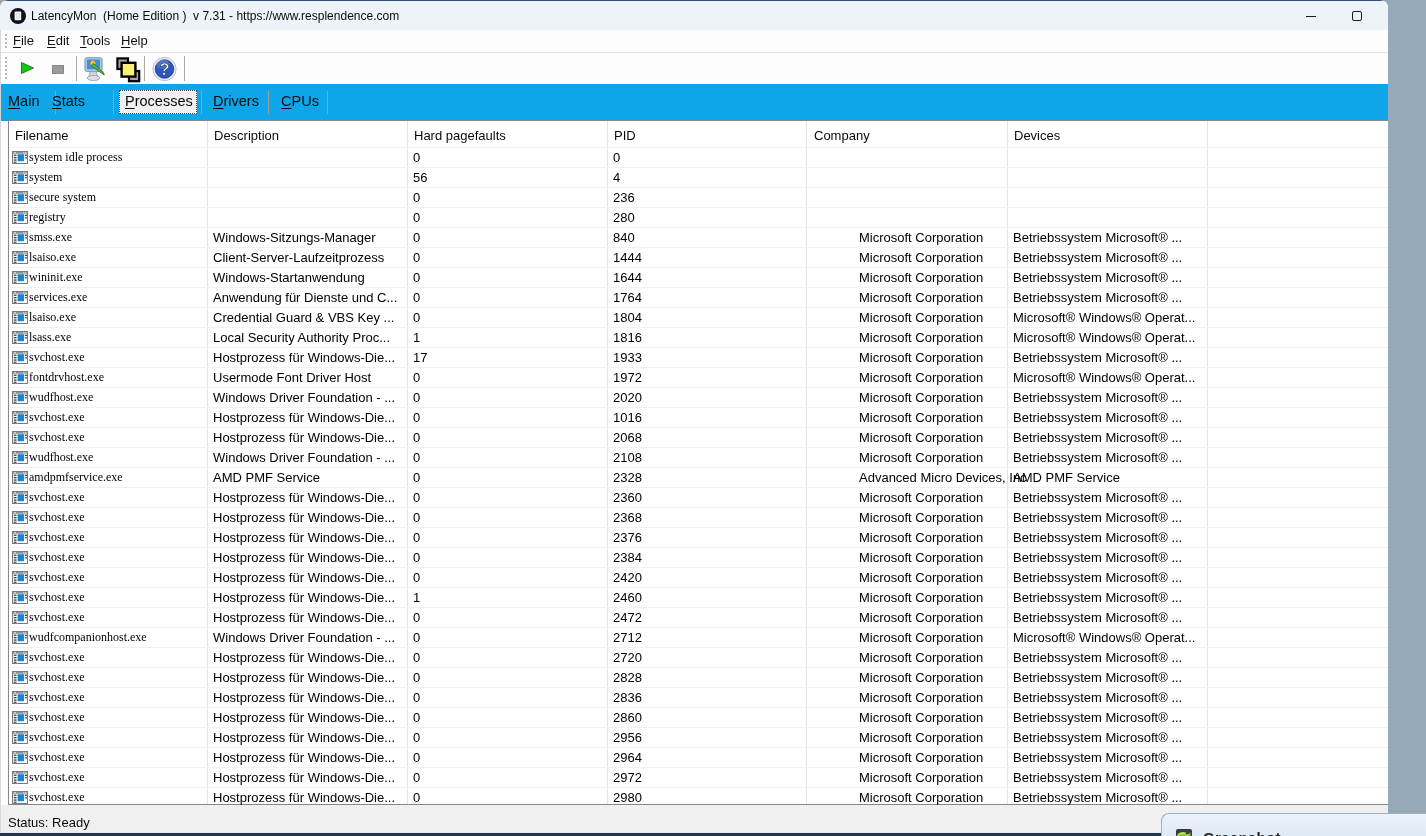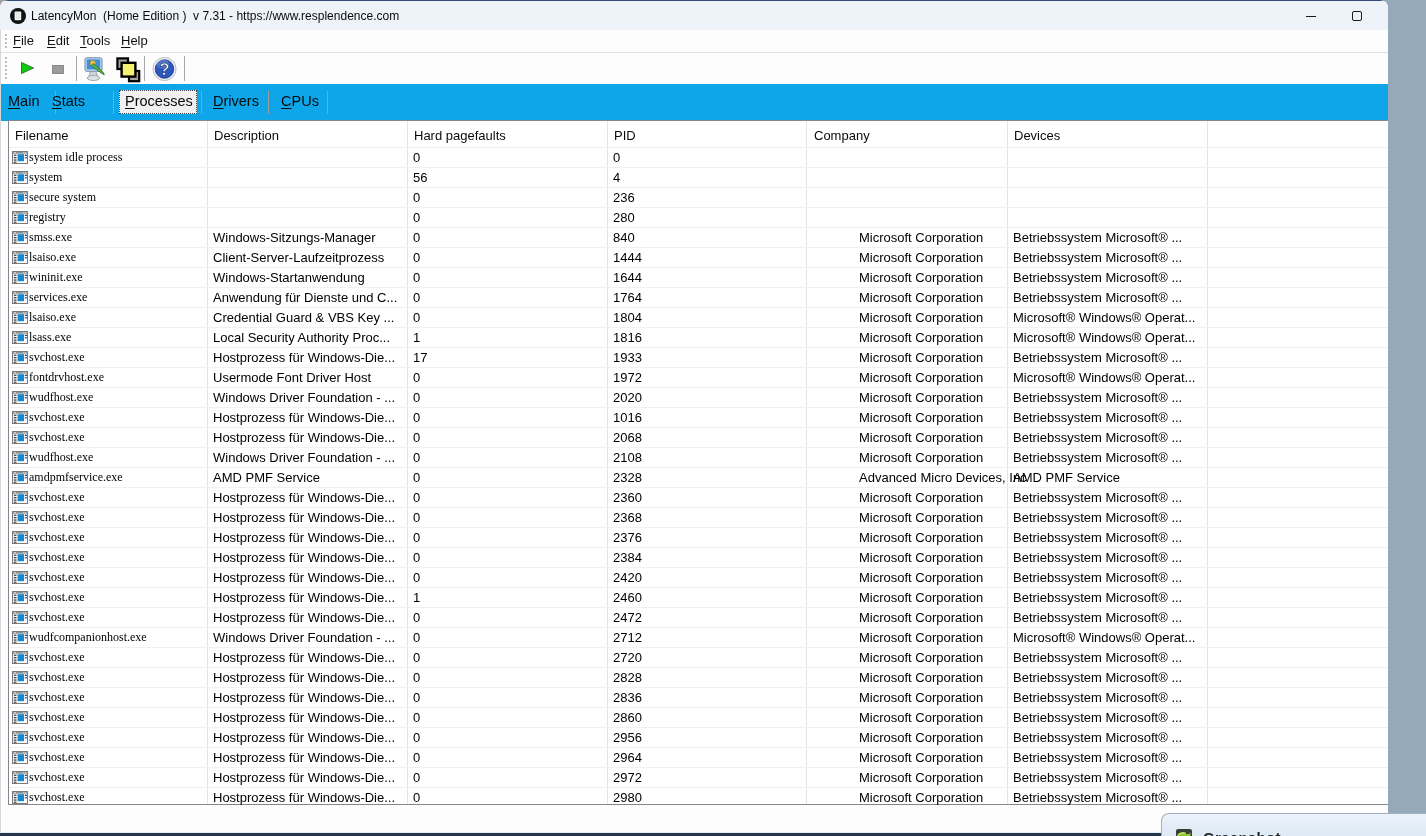--- a/index.html
+++ b/index.html
@@ -840,20 +840,23 @@
         <div class="c c1">Hostprozess für Windows-Die...</div>
         <div class="c c2">0</div>
         <div class="c c3">2980</div>
         <div class="c c4">Microsoft Corporation</div>
         <div class="c c5">Betriebssystem Microsoft® ...</div>
       </div>
 <div id="sbtrack">
         <div id="sbthumb"></div>
       </div>
 </div>
+<div id="statusbar">
+      <div style="position:absolute;left:8px;top:10px">Status: Ready</div>
+    </div>
 </div>
 <div id="bstrip2"></div>
 <div id="bstrip"></div>
 <div id="gshot">
 <svg class="abs" style="left:14px;top:15px" width="16" height="16" viewBox="0 0 16 16">
       <rect x="0" y="0" width="16" height="16" rx="2" fill="#3a3d3a"></rect>
       <path d="M0.5 7.5 C2.5 3.5 6 3 9 4.5 C11.5 5.6 13 5 14.5 3.5 L14.5 6.5 C12 9 8.5 9.2 5.5 8 C3.5 7.2 2 7.8 0.5 10 Z" fill="#8bc832"></path>
       <path d="M1.5 6 C3.5 3 7 2.5 10 3.6 L9 5.6 C6.5 4.6 4 5.2 2.5 7.2 Z" fill="#b7e05a"></path>
     </svg>
 <div id="gtext">Greenshot</div>

